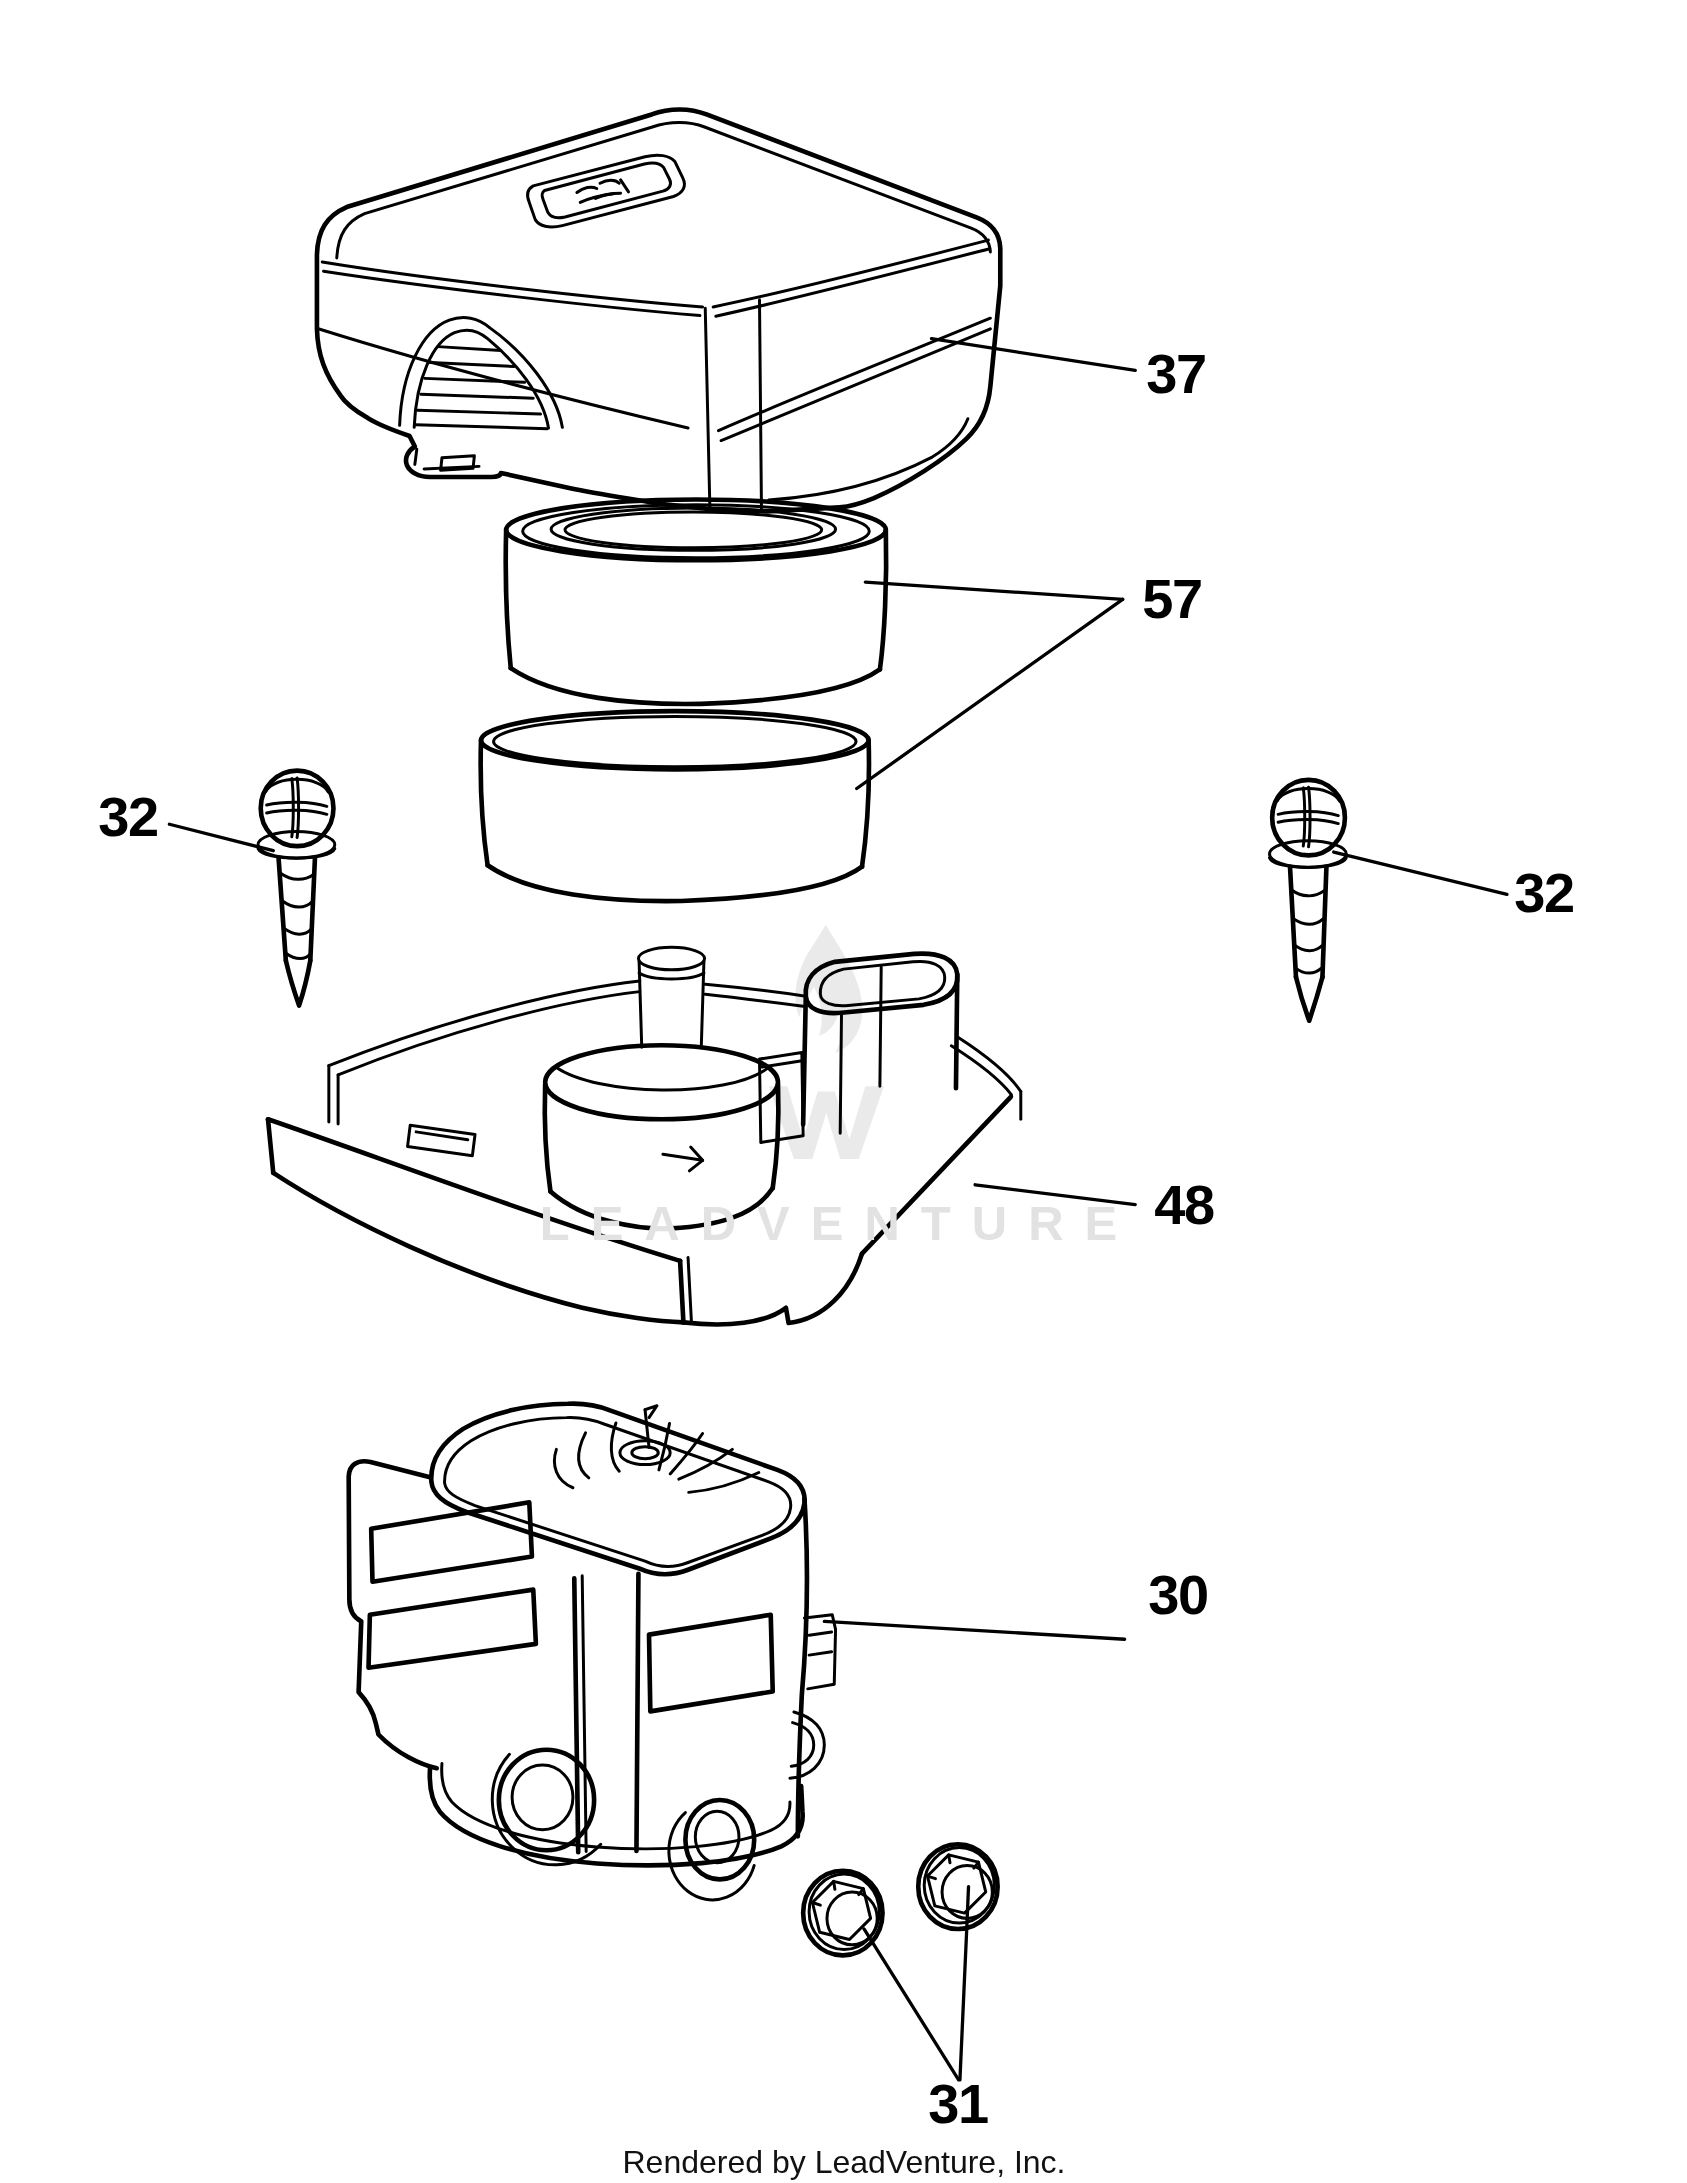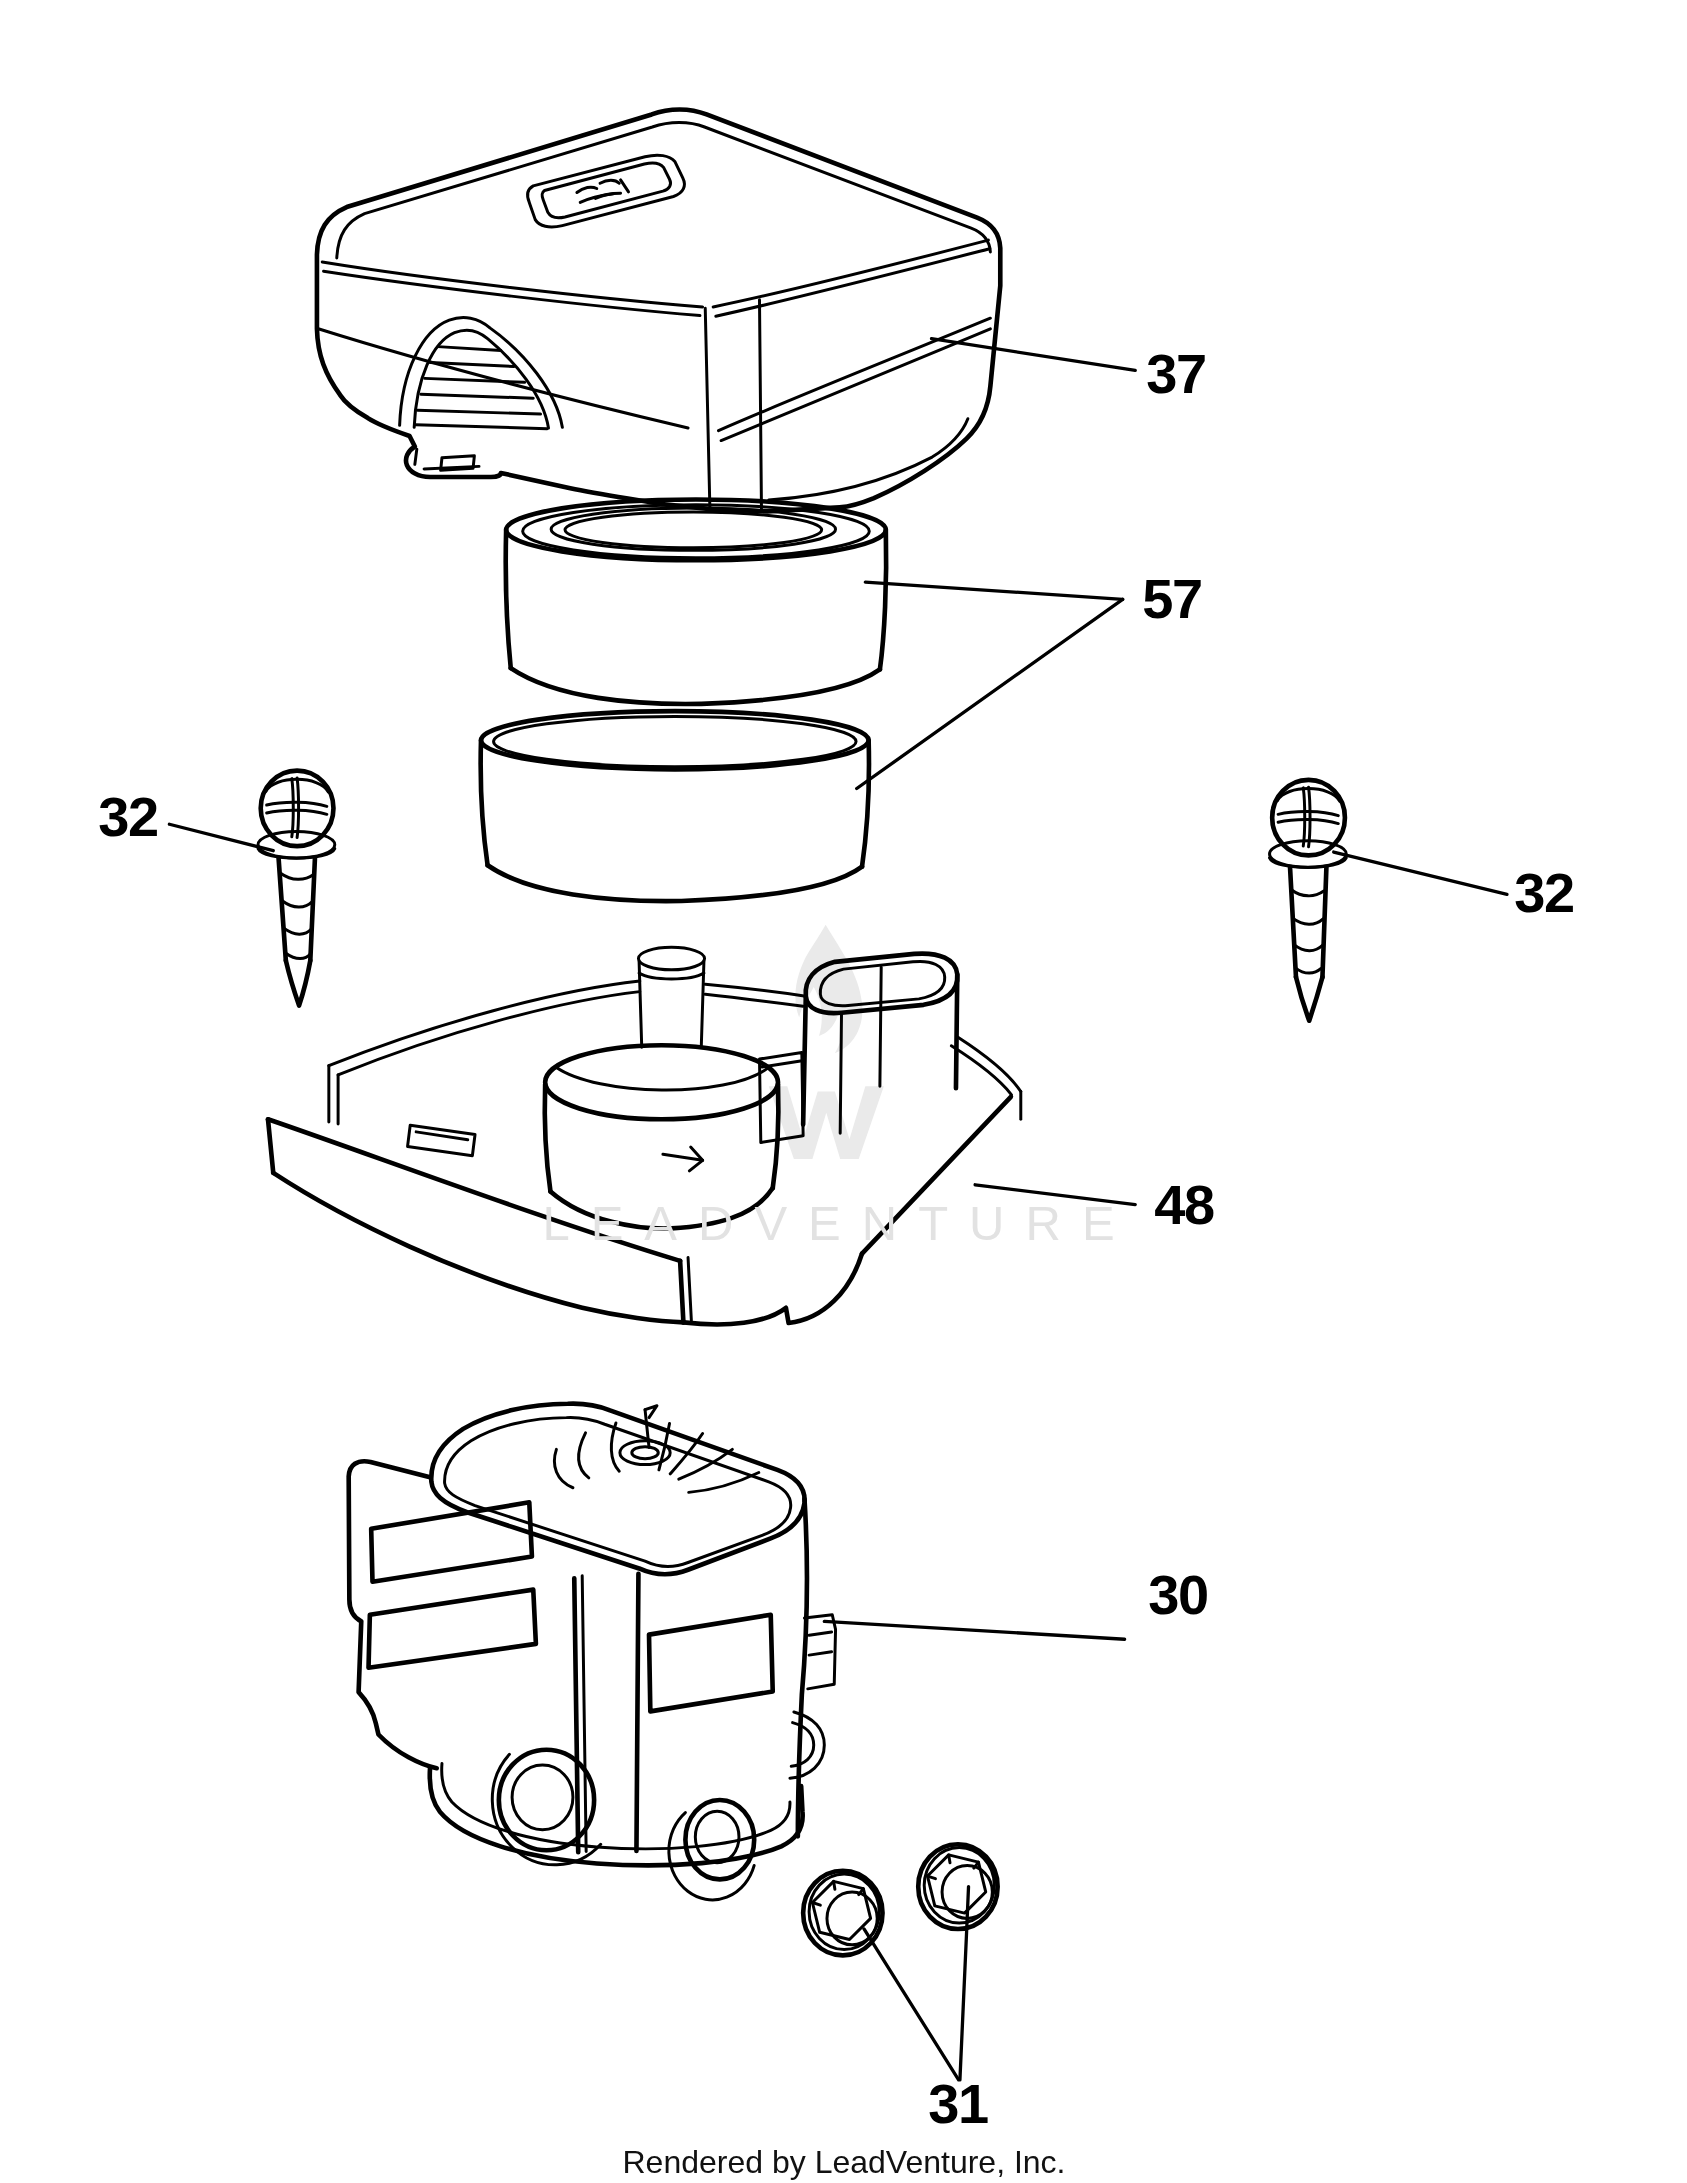--- a/index.html
+++ b/index.html
@@ -5,21 +5,21 @@
   html,body{margin:0;padding:0;background:#fff;}
   #page{position:relative;width:1687px;height:2183px;background:#fff;overflow:hidden;
         font-family:"Liberation Sans",sans-serif;}
   #art{position:absolute;left:0;top:0;width:1687px;height:2183px;}
   svg .o{fill:none;stroke:#000;stroke-width:7;stroke-linecap:round;stroke-linejoin:round;}
   svg .d{fill:none;stroke:#000;stroke-width:4.5;stroke-linecap:round;stroke-linejoin:round;}
   svg .l{fill:none;stroke:#000;stroke-width:5;stroke-linecap:round;}
   .callout{position:absolute;transform:translate(-50%,-50%);font-weight:700;font-size:56px;
            color:#000;letter-spacing:-1.3px;line-height:1;user-select:none;}
   #watermark-text{position:absolute;left:839px;top:1223px;transform:translate(-50%,-50%);
-           font-weight:400;font-size:49px;letter-spacing:21px;color:#e2e2e2;white-space:nowrap;}
+           font-weight:700;font-size:49px;letter-spacing:21px;color:#e2e2e2;white-space:nowrap;}
   #footer-credit{position:absolute;left:844px;top:2162px;transform:translate(-50%,-50%);
            font-size:32px;color:#111;white-space:nowrap;}
 </style>
 </head>
 <body>
 
 <div id="page">
 
   <svg id="art" viewBox="0 0 2550 3300" xmlns="http://www.w3.org/2000/svg">
 

